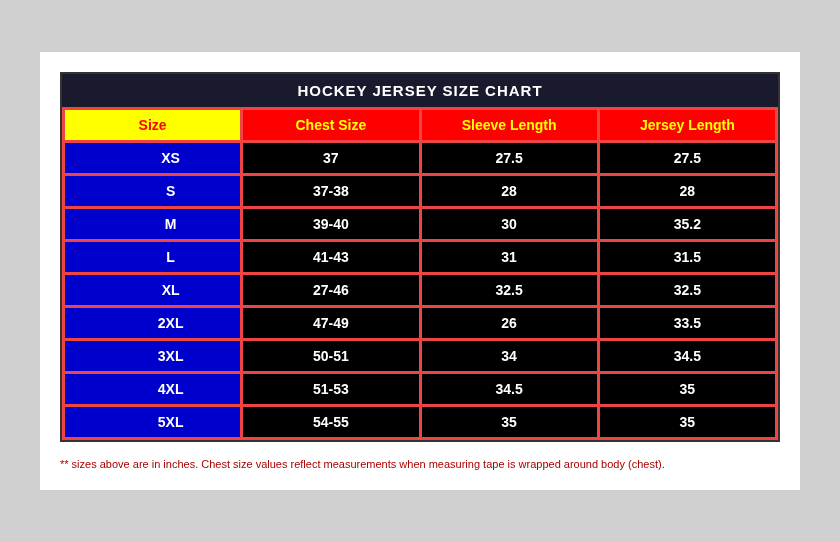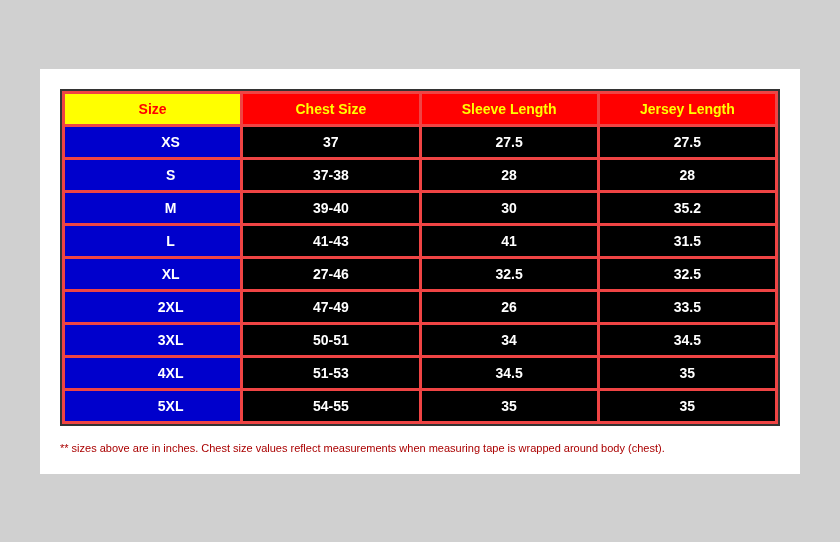--- a/index.html
+++ b/index.html
@@ -78,20 +78,21 @@
     }
     .footnote span {
       color: #aa0000;
     }
   </style>
 </head>
 <body>
 
 <div class="page-wrapper">
   <div class="table-container">
+    <div class="table-title">HOCKEY JERSEY SIZE CHART</div>
     <table>
       <thead>
         <tr>
           <th class="header-size">Size</th>
           <th class="header-chest">Chest Size</th>
           <th class="header-sleeve">Sleeve Length</th>
           <th class="header-jersey">Jersey Length</th>
         </tr>
       </thead>
       <tbody id="table-body">
@@ -109,21 +110,21 @@
           </tr>
           <tr>
             <td class="cell-size">M</td>
             <td class="cell-data">39-40</td>
             <td class="cell-data">30</td>
             <td class="cell-data">35.2</td>
           </tr>
           <tr>
             <td class="cell-size">L</td>
             <td class="cell-data">41-43</td>
-            <td class="cell-data">41</td>
+            <td class="cell-data">31</td>
             <td class="cell-data">31.5</td>
           </tr>
           <tr>
             <td class="cell-size">XL</td>
             <td class="cell-data">27-46</td>
             <td class="cell-data">32.5</td>
             <td class="cell-data">32.5</td>
           </tr>
           <tr>
             <td class="cell-size">2XL</td>

